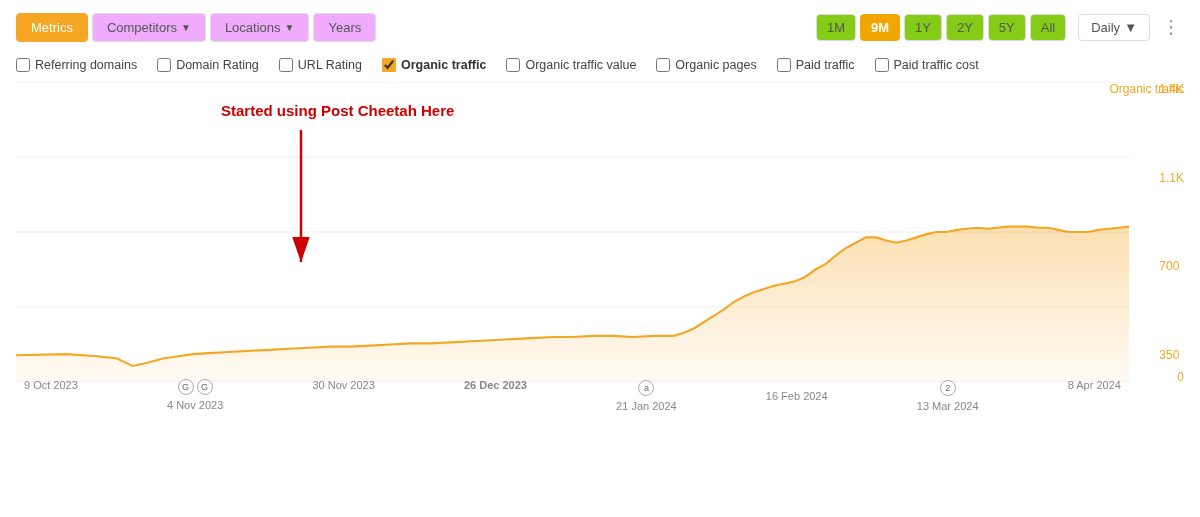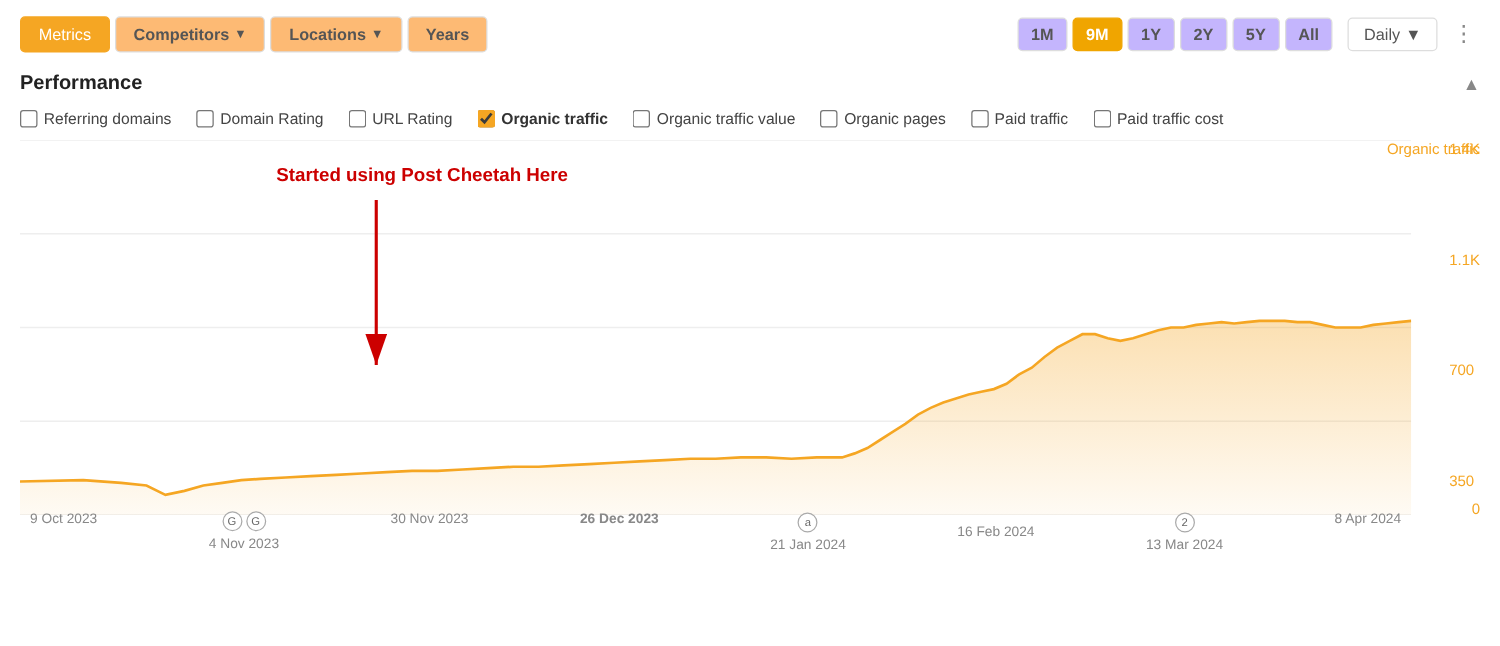--- a/index.html
+++ b/index.html
@@ -2,26 +2,26 @@
 <html><head>
   <meta charset="utf-8">
   <style>
     * { box-sizing: border-box; margin: 0; padding: 0; }
     body { font-family: -apple-system, BlinkMacSystemFont, 'Segoe UI', sans-serif; background: #fff; color: #333; font-size: 13px; }
     .container { width: 1200px; height: 517px; background: #fff; padding: 12px 16px; position: relative; overflow: hidden; }
     
     
     .toolbar { display: flex; align-items: center; justify-content: space-between; margin-bottom: 16px; }
     .toolbar-left { display: flex; align-items: center; gap: 4px; }
-    .tab-btn { padding: 6px 14px; border: 1px solid #ddd; border-radius: 4px; background: #fdba74; cursor: pointer; font-size: 13px; color: #555; font-weight: bold; }
+    .tab-btn { padding: 6px 14px; border: 1px solid #ddd; border-radius: 4px; background: #f0abfc; cursor: pointer; font-size: 13px; color: #555; }
     .tab-btn.active { background: #f5a623; border-color: #f5a623; color: #fff; font-weight: 500; }
     .tab-btn.dropdown { display: flex; align-items: center; gap: 4px; }
     .caret { font-size: 10px; }
     .toolbar-right { display: flex; align-items: center; gap: 4px; }
-    .time-btn { padding: 5px 10px; border: 1px solid #ddd; border-radius: 4px; background: #c4b5fd; cursor: pointer; font-size: 13px; color: #555; font-weight: bold; }
+    .time-btn { padding: 5px 10px; border: 1px solid #ddd; border-radius: 4px; background: #84cc16; cursor: pointer; font-size: 13px; color: #555; }
     .time-btn.active { background: #f0a500; border-color: #f0a500; color: #fff; font-weight: 600; }
     .daily-btn { padding: 5px 12px; border: 1px solid #ddd; border-radius: 4px; background: #fff; cursor: pointer; font-size: 13px; color: #555; display: flex; align-items: center; gap: 4px; margin-left: 8px; justify-content: space-between; }
     .three-dots { cursor: pointer; font-size: 18px; color: #888; padding: 4px; margin-left: 4px; }
 
     
     .performance-header { display: flex; justify-content: space-between; align-items: center; margin-bottom: 12px; }
     .performance-title { font-size: 16px; font-weight: 700; color: #222; }
     .chevron-up { font-size: 14px; color: #888; cursor: pointer; }
 
     
@@ -76,24 +76,20 @@
       <button class="time-btn">5Y</button>
       <button class="time-btn">All</button>
       <button class="daily-btn">
         <span>Daily</span>
         <span>▼</span>
       </button>
       <span class="three-dots">⋮</span>
     </div>
   </div>
 
-  <div class="performance-header">
-    <span class="performance-title">Performance</span>
-    <span class="chevron-up">▲</span>
-  </div>
 
   <div class="checkbox-row">
     <label class="checkbox-item">
       <input type="checkbox" style="">
       <span class="checkbox-label">Referring domains</span>
     </label>
     <label class="checkbox-item">
       <input type="checkbox" style="">
       <span class="checkbox-label">Domain Rating</span>
     </label>

